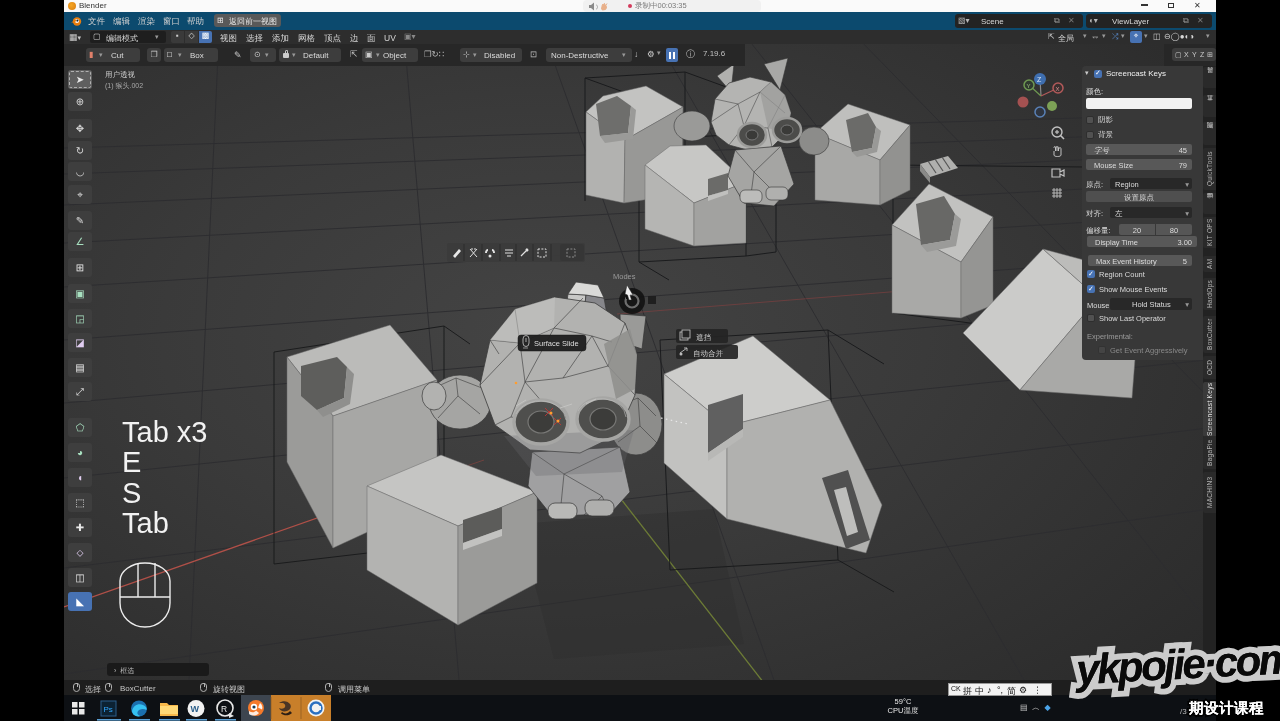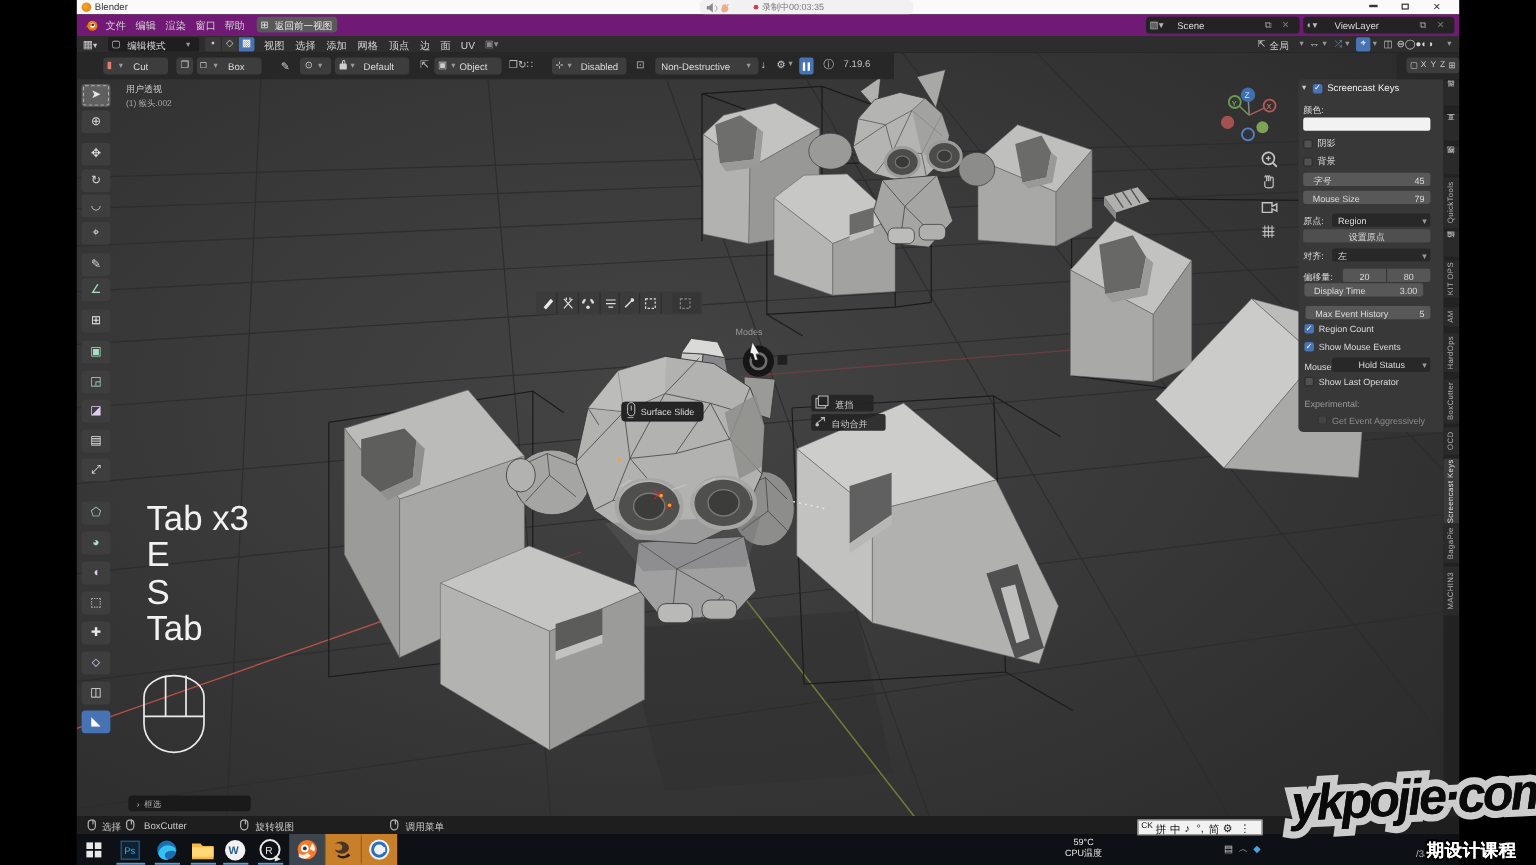--- a/index.html
+++ b/index.html
@@ -2,21 +2,21 @@
 <html><head>
 <meta charset="utf-8">
 <style>
 html,body{margin:0;padding:0;width:1280px;height:721px;background:#000;overflow:hidden;
 font-family:"Liberation Sans",sans-serif;}
 *{box-sizing:border-box;}
 .abs{position:absolute;}
 .msico{position:absolute;width:7px;height:9px;border:1px solid #b0b0b0;border-radius:3px 3px 3.5px 3.5px;}
 .msico:after{content:"";position:absolute;left:2.6px;top:-1px;width:1px;height:4px;background:#b0b0b0;}
 #titlebar{left:64px;top:0;width:1152px;height:12px;background:#fafafa;}
-#menubar{left:64px;top:12px;width:1152px;height:28px;background:#701a75;color:#d0d0d0;font-size:8.5px;}
+#menubar{left:64px;top:12px;width:1152px;height:28px;background:#0c4a6e;color:#d0d0d0;font-size:8.5px;}
 #row2{left:64px;top:30px;width:1152px;height:14px;background:#2d2d2d;color:#d6d6d6;font-size:8.5px;}
 #row3{left:64px;top:44px;width:1152px;height:22px;color:#dcdcdc;font-size:8.5px;z-index:5;}
 #viewport{left:64px;top:44px;width:1152px;height:636px;overflow:hidden;
 background:radial-gradient(ellipse 850px 500px at 480px 290px,#444444 0%,#3a3a3a 45%,#2b2b2b 100%);}
 #statusbar{left:64px;top:680px;width:1152px;height:15px;background:#1e1e1e;color:#c8c8c8;font-size:8px;}
 #taskbar{left:64px;top:695px;width:1152px;height:26px;background:#0d1014;}
 
 .cbb{width:8px;height:8px;background:#4772b3;border-radius:2px;}
 .cbb:after{content:"\2713";position:absolute;left:1px;top:-0.5px;color:#fff;font-size:7px;}
 .cbe{width:8px;height:8px;background:#515151;border-radius:2px;border:1px solid #2e2e2e;}
@@ -473,21 +473,21 @@
       </div>
   <div class="abs" style="left:4px;top:125px;width:106px;height:11px;background:#4f4f4f;border-radius:2px;text-align:center;"><span style="position:relative;top:1.5px;">设置原点</span></div>
   <span class="abs" style="left:4px;top:143px;">对齐:</span>
   <div class="abs dd" style="left:28px;top:141px;width:82px;">
         <span class="abs" style="left:5px;top:1.5px;">左</span>
         <span class="abs" style="right:3px;top:1.5px;color:#999;">▾</span>
       </div>
   <span class="abs" style="left:4px;top:160px;">偏移量:</span>
   <div class="abs" style="left:37px;top:158px;width:36px;height:11px;background:#565656;border-radius:2px 0 0 2px;text-align:center;"><span style="position:relative;top:1.5px;">20</span></div>
   <div class="abs" style="left:74px;top:158px;width:36px;height:11px;background:#565656;border-radius:0 2px 2px 0;text-align:center;"><span style="position:relative;top:1.5px;">80</span></div>
-  <div class="abs sld" style="left:5px;top:170px;width:99px;">
+  <div class="abs sld" style="left:5px;top:170px;width:110px;">
         <span class="abs" style="left:8px;top:1.5px;">Display Time</span>
         <span class="abs" style="right:5px;top:1.5px;text-align:right;">3.00</span>
       </div>
   <div class="abs sld" style="left:6px;top:189px;width:104px;">
         <span class="abs" style="left:8px;top:1.5px;">Max Event History</span>
         <span class="abs" style="right:5px;top:1.5px;">5</span>
       </div>
   <span class="abs cbb" style="left:5px;top:204px;"></span>
       <span class="abs" style="left:17px;top:204px;">Region Count</span>
   <span class="abs cbb" style="left:5px;top:219px;"></span>

